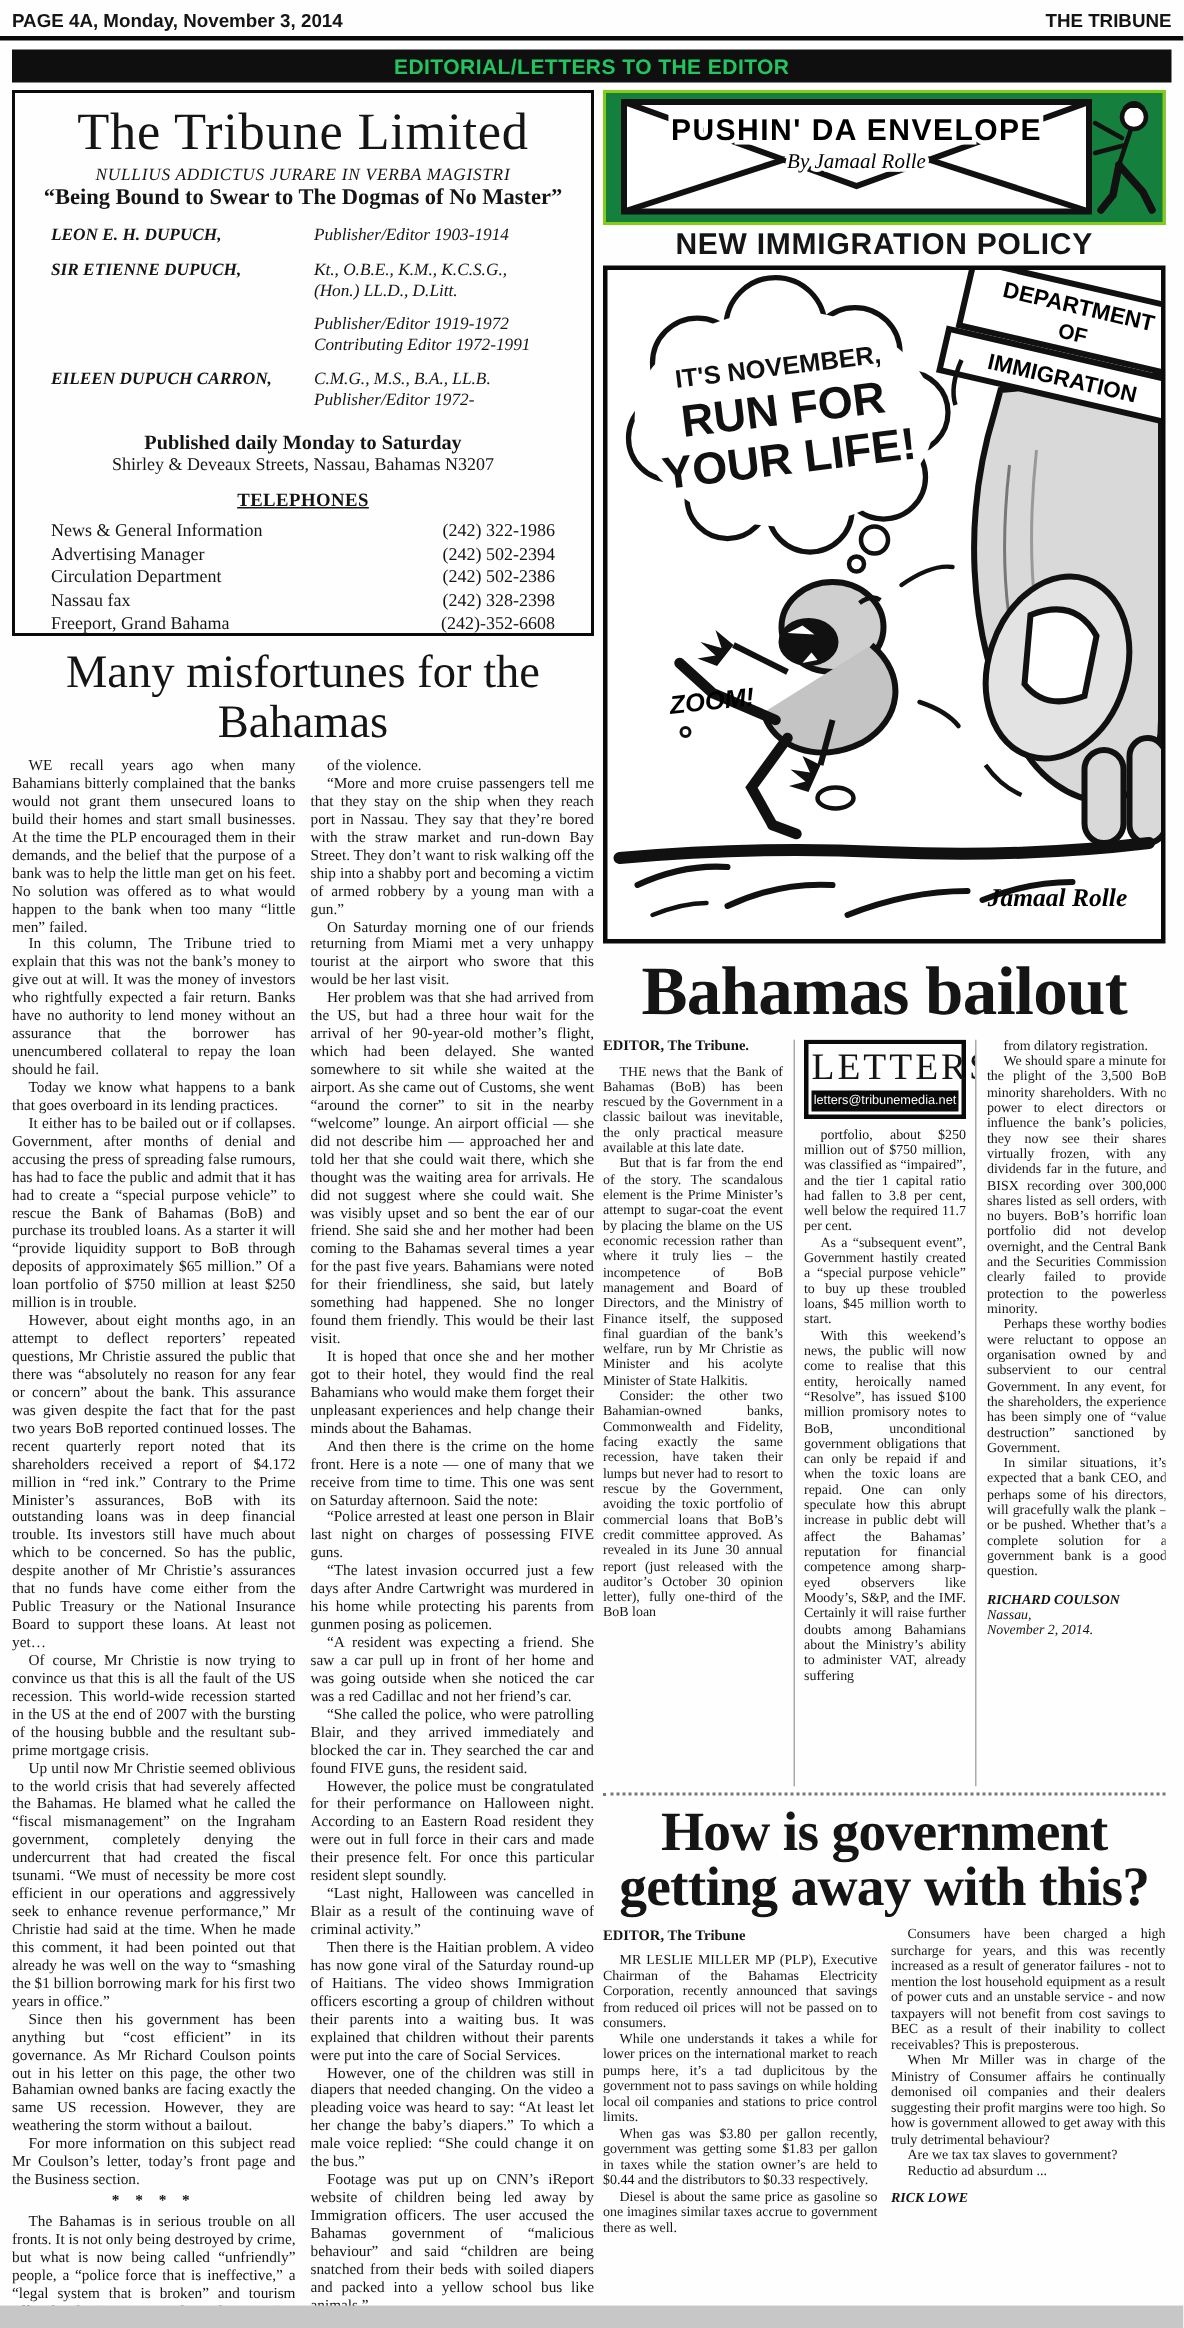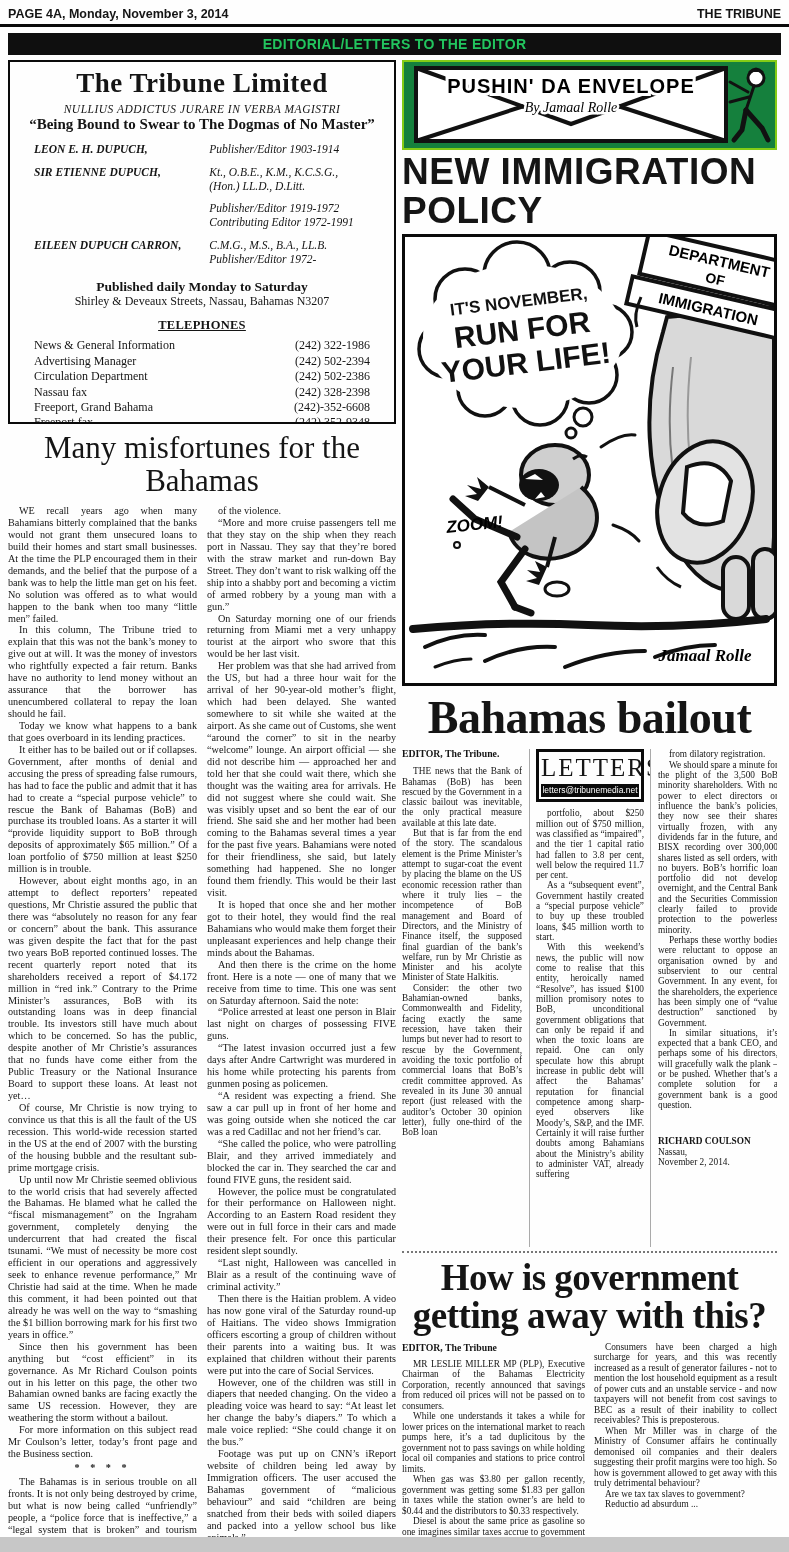--- a/index.html
+++ b/index.html
@@ -14,21 +14,21 @@
     font-size:12.5px;border-bottom:3px solid #0a0a0a;margin:0 0 0 0;}
   .banner{background:#0f0f0f;color:#22c55e;text-align:center;
     font-family:"Liberation Sans",sans-serif;font-weight:bold;font-size:14px;
     margin:6px 8px 5px;padding:3px 0;letter-spacing:.3px;}
   .main{display:flex;gap:6px;padding:0 8px;}
   .col-left{width:388px;flex:none;}
   .col-right{width:375px;flex:none;}
 
   
   .masthead{border:2px solid #0a0a0a;padding:8px 10px 10px;text-align:center;height:342px;overflow:hidden;}
-  .m-title{font-size:27px;font-weight:bold;letter-spacing:.5px;line-height:1;}
+  .m-title{font-size:35px;font-weight:normal;letter-spacing:.5px;line-height:1;}
   .m-latin{font-style:italic;font-size:11.5px;margin-top:6px;letter-spacing:.5px;}
   .m-english{font-weight:bold;font-size:15px;margin-top:1px;}
   .staff{margin-top:10px;}
   .staff-row{display:flex;text-align:left;font-style:italic;font-size:11.5px;margin-top:9px;line-height:1.2;}
   .staff-name{width:52%;font-weight:bold;padding-left:14px;box-sizing:border-box;}
   .staff-title{width:48%;white-space:pre-line;}
   .m-published{font-weight:bold;font-size:13.5px;margin-top:13px;line-height:1.1;}
   .m-address{font-size:12px;}
   .m-subhead{font-weight:bold;text-decoration:underline;font-size:12.5px;margin:9px 0 5px;letter-spacing:.3px;}
   .phone-row{display:flex;justify-content:space-between;text-align:left;font-size:12px;padding:0 14px;line-height:1.28;}
@@ -36,36 +36,36 @@
   
   .art-headline{font-size:31px;text-align:center;margin-top:8px;line-height:1.05;}
   .article-cols{display:flex;gap:10px;margin-top:8px;height:1040px;overflow:hidden;
     font-size:10.2px;line-height:1.17;text-align:justify;}
   .article-cols>div{width:189px;flex:none;overflow:hidden;}
   .article-cols p, .letter-col p, .l2col p{margin:0;text-indent:11px;}
   p.stars{text-align:center;text-indent:0;letter-spacing:4px;margin:2px 0;font-weight:bold;}
 
   
   .strip-box{border:2px solid #84cc16;height:86px;overflow:hidden;background:#15803d;}
-  .policy-title{font-family:"Liberation Sans",sans-serif;font-weight:bold;font-size:37px;
-    letter-spacing:.5px;margin:3px 0 3px;line-height:1.05;}
+  .policy-title{font-family:"Liberation Sans",sans-serif;font-weight:bold;font-size:20px;
+    text-align:center;letter-spacing:.5px;margin:3px 0 3px;line-height:1.05;}
   .cartoon-panel{border:3px solid #0a0a0a;height:446px;overflow:hidden;background:#fff;}
 
   
   .l1-headline{font-size:46px;font-weight:bold;line-height:.95;text-align:center;margin-top:10px;letter-spacing:-.5px;}
   .letter-cols{display:flex;gap:7px;margin-top:10px;height:498px;overflow:hidden;
     font-size:9.3px;line-height:1.11;text-align:justify;}
   .letter-col{width:120px;flex:none;overflow:hidden;}
   .letter-col.mid{border-left:1px solid #aaa;border-right:1px solid #aaa;padding:0 6px;width:108px;}
   .salutation{font-weight:bold;text-indent:0 !important;margin-bottom:6px !important;font-size:1.05em;}
   .letters-box{border:3px solid #0a0a0a;text-align:center;margin-bottom:6px;padding:2px;}
   .letters-box-title{font-size:25px;letter-spacing:2px;line-height:1.1;}
   .letters-box-email{background:#0a0a0a;color:#fff;font-family:"Liberation Sans",sans-serif;
     font-size:8.5px;padding:2px 0;margin-top:2px;}
-  .sig{margin-top:26px;}
+  .sig{margin-top:8px;font-style:italic;}
   .sig p{text-indent:0 !important;}
   .sig .sig-name{font-weight:bold;}
 
   
   .dotted-rule{border-top:2px dotted #777;margin:4px 0 6px;}
   .l2-headline{font-size:37px;font-weight:bold;text-align:center;line-height:1.02;letter-spacing:-.5px;}
   .letter2-cols{display:flex;gap:9px;margin-top:7px;height:250px;overflow:hidden;
     font-size:9.3px;line-height:1.13;text-align:justify;}
   .l2col{width:183px;flex:none;overflow:hidden;}
 

